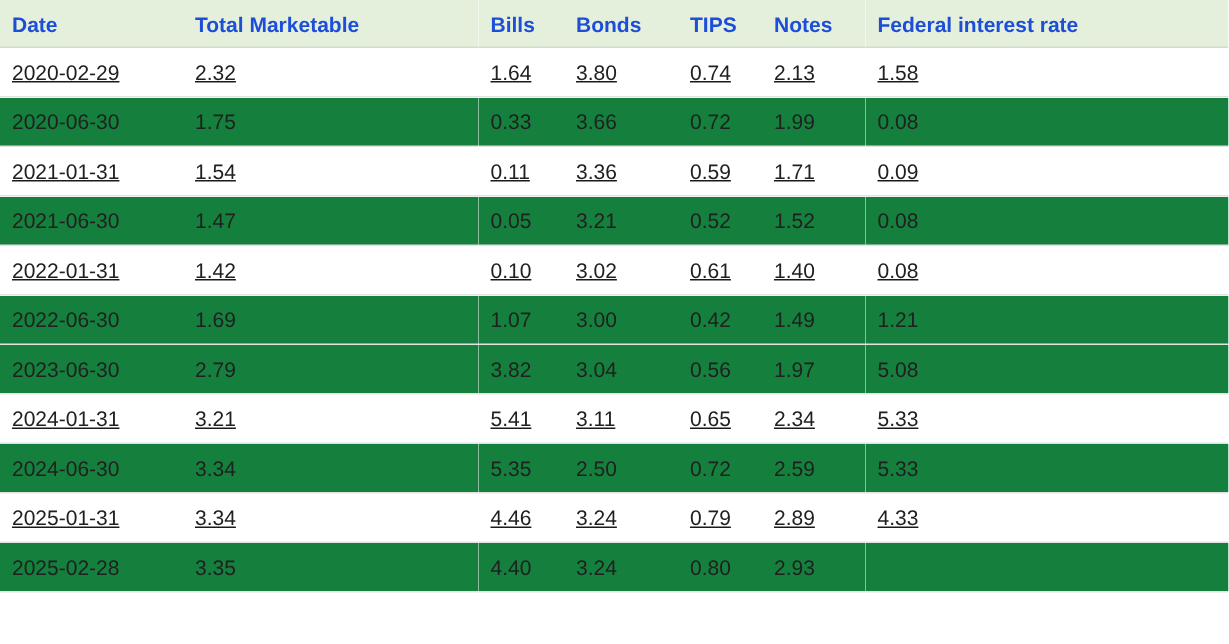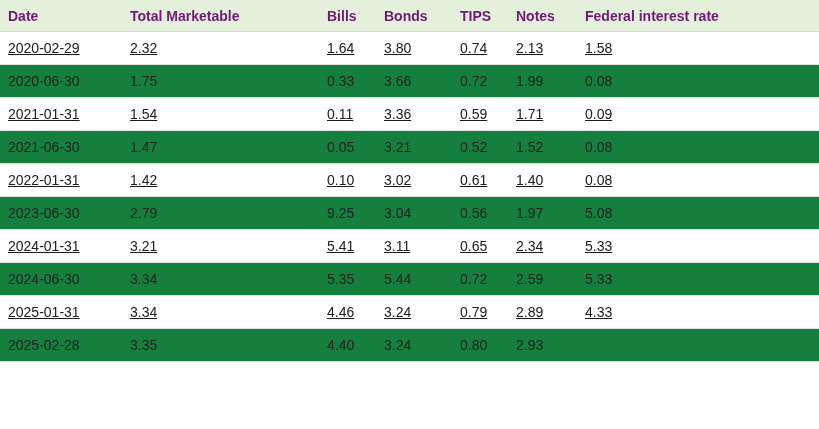--- a/index.html
+++ b/index.html
@@ -18,21 +18,21 @@
     table-layout: fixed;
     width: 819px;
     font-size: 14px;
     color: #1a1a1a;
   }
   table.data-table thead th {
     background: #e4efdc;
     text-align: left;
     vertical-align: middle;
     font-weight: 700;
-    color: #701a75;
+    color: #1d4ed8;
     height: 31px;
     padding: 0 0 0 8px;
     border-bottom: 1px solid #d3dbc9;
     white-space: nowrap;
     overflow: hidden;
   }
   table.data-table tbody td {
     text-align: left;
     vertical-align: middle;
     font-weight: 400;
@@ -115,42 +115,51 @@
       <tr class="row-odd">
         <td>2022-01-31</td>
         <td>1.42</td>
         <td>0.10</td>
         <td>3.02</td>
         <td>0.61</td>
         <td>1.40</td>
         <td>0.08</td>
       </tr>
       <tr class="row-even">
+        <td>2022-06-30</td>
+        <td>1.69</td>
+        <td>1.07</td>
+        <td>3.00</td>
+        <td>0.42</td>
+        <td>1.49</td>
+        <td>1.21</td>
+      </tr>
+      <tr class="row-even">
         <td>2023-06-30</td>
         <td>2.79</td>
-        <td>9.25</td>
+        <td>3.82</td>
         <td>3.04</td>
         <td>0.56</td>
         <td>1.97</td>
         <td>5.08</td>
       </tr>
       <tr class="row-odd">
         <td>2024-01-31</td>
         <td>3.21</td>
         <td>5.41</td>
         <td>3.11</td>
         <td>0.65</td>
         <td>2.34</td>
         <td>5.33</td>
       </tr>
       <tr class="row-even">
         <td>2024-06-30</td>
         <td>3.34</td>
         <td>5.35</td>
-        <td>5.44</td>
+        <td>2.50</td>
         <td>0.72</td>
         <td>2.59</td>
         <td>5.33</td>
       </tr>
       <tr class="row-odd">
         <td>2025-01-31</td>
         <td>3.34</td>
         <td>4.46</td>
         <td>3.24</td>
         <td>0.79</td>

